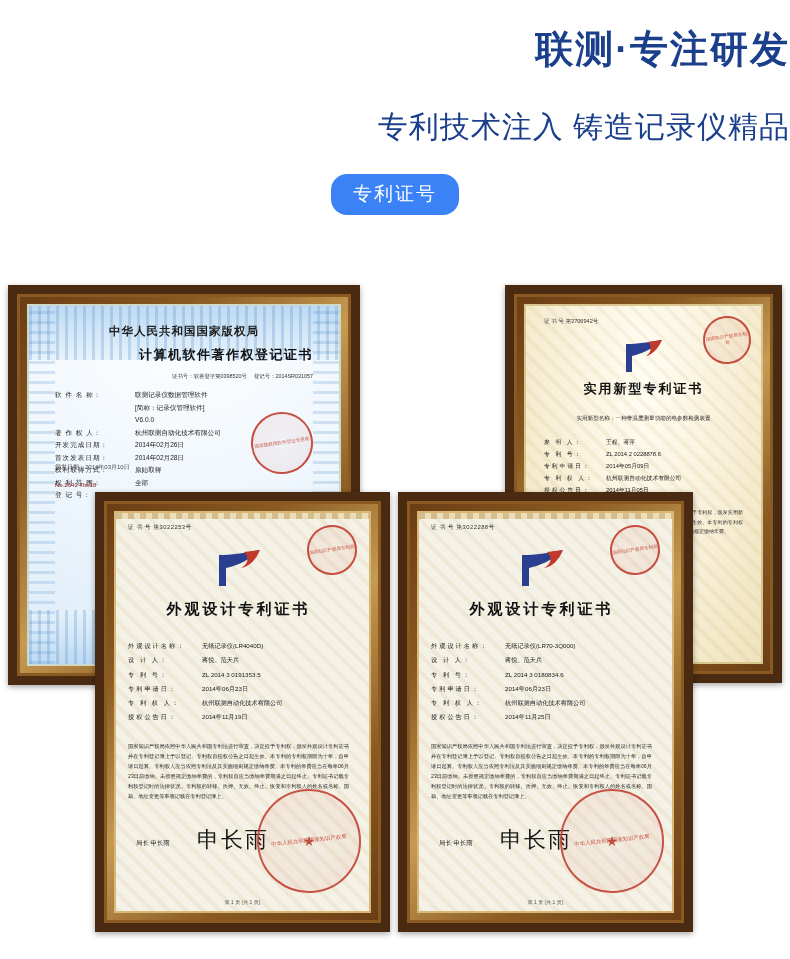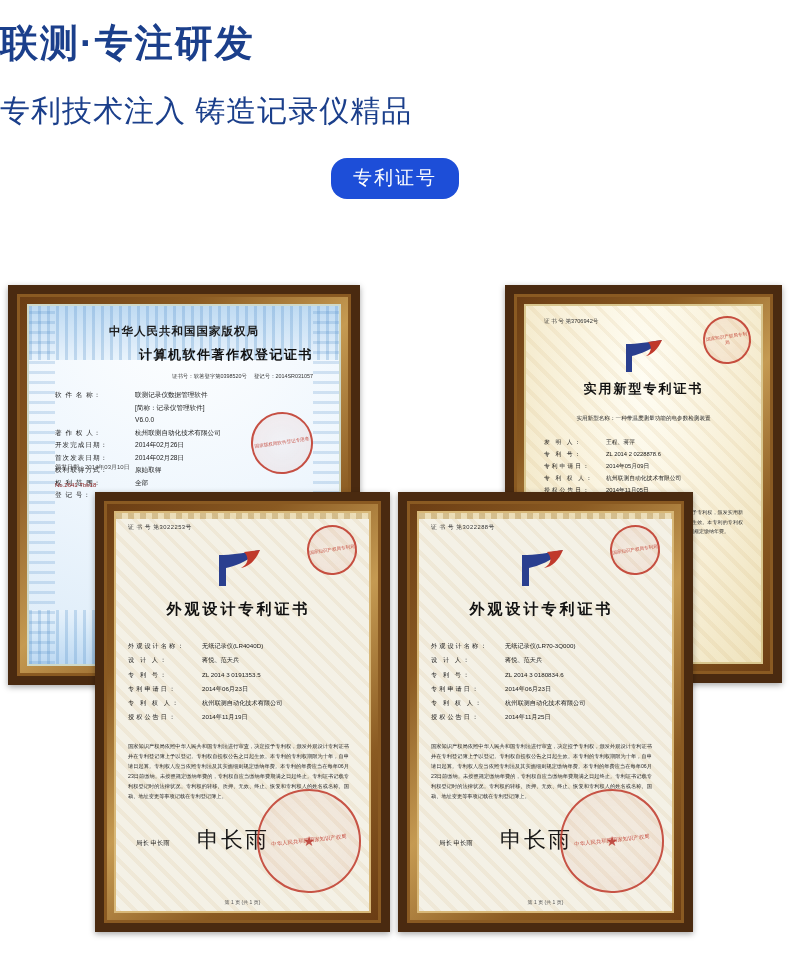--- a/index.html
+++ b/index.html
@@ -6,37 +6,37 @@
   body {
     width: 790px; height: 959px;
     background: #ffffff;
     font-family: "Liberation Sans", sans-serif;
     overflow: hidden;
     position: relative;
   }
   .page { width: 790px; height: 959px; position: relative; }
 
   
-  .header { padding-top: 18px; text-align: left; }
+  .header { padding-top: 24px; text-align: right; }
   .title-main {
     font-size: 38px;
     font-weight: bold;
     color: #1b3f8b;
     letter-spacing: 2px;
     font-family: "Liberation Sans", sans-serif;
   }
   .title-sub {
-    margin-top: 22px;
+    margin-top: 32px;
     font-size: 30px;
     color: #1b3f8b;
     letter-spacing: 1px;
   }
   .badge-wrap { margin-top: 26px; display: flex; justify-content: center; }
   .badge {
-    background: #1d4ed8;
+    background: #3b82f6;
     color: #ffffff;
     font-size: 19px;
     letter-spacing: 2px;
     padding: 7px 22px 8px 22px;
     border-radius: 16px;
     display: inline-block;
   }
   .patent-nos {
     margin-top: 22px;
     font-size: 22px;

